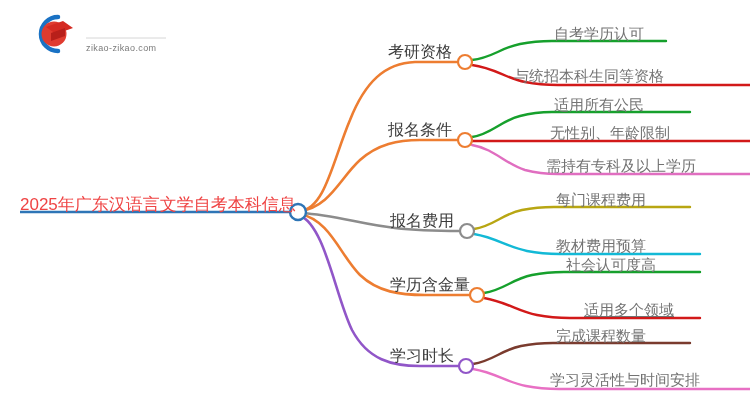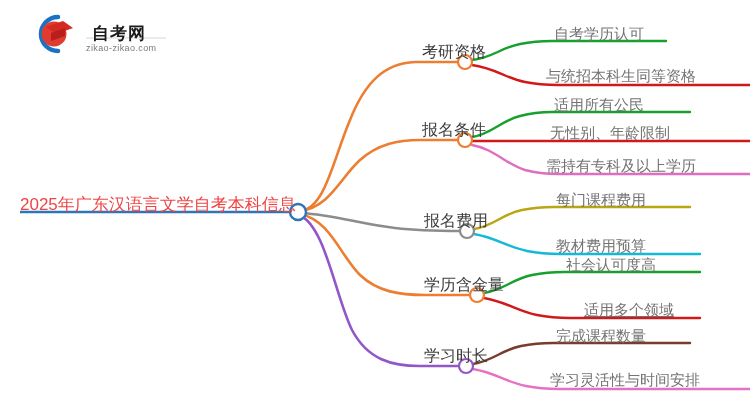--- a/index.html
+++ b/index.html
@@ -30,21 +30,20 @@
   .root-label {
     font-size: 17px;
     color: #ef4444;
     left: 20px;
     top: 196px;
     letter-spacing: 0px;
   }
   .branch-label {
     font-size: 16px;
     color: #3c3c3c;
-    margin-left: 34px;
   }
   .leaf-label {
     font-size: 15px;
     color: #737373;
   }
   
   #logo {
     position: absolute;
     left: 24px;
     top: 10px;
@@ -73,21 +72,20 @@
 <body>
 
 <div id="logo">
   <svg width="150" height="46" viewBox="0 0 150 46">
     <path d="M34 7 A17 17 0 1 0 34 41" fill="none" stroke="#1a72c4" stroke-width="4.5" stroke-linecap="round"></path>
     <circle cx="30" cy="24" r="12.5" fill="#e03b2f"></circle>
     <path d="M22 17 L39 11 L49 18 L32 24 Z" fill="#d42a22"></path>
     <path d="M27 23 L27 31 L41 26 L41 18 Z" fill="#b81f1a"></path>
     <line x1="62" y1="28" x2="142" y2="28" stroke="#d6d6d6" stroke-width="1"></line>
   </svg>
-  <div id="logo-text">自考网</div>
   <div id="logo-sub">zikao-zikao.com</div>
 </div>
 
 <svg id="canvas" viewBox="0 0 750 410">
 
   <line x1="20" y1="212" x2="292" y2="212" stroke="#2e75b6" stroke-width="2.6"></line>
 
   <path d="M300 211 C 325 209, 333 160, 350 120 C 365 82, 385 63, 415 62 L 458 62" fill="none" stroke="#ED7D31" stroke-width="2.6" stroke-linecap="round"></path>
   <path d="M300 211 C 330 207, 340 178, 360 160 C 378 144, 398 140, 420 140 L 458 140" fill="none" stroke="#ED7D31" stroke-width="2.6" stroke-linecap="round"></path>
   <path d="M301 213 C 335 215, 360 224, 395 228 C 420 231, 440 231, 460 231" fill="none" stroke="#8c8c8c" stroke-width="2.6" stroke-linecap="round"></path>
@@ -120,21 +118,21 @@
 
 <div class="lbl root-label">2025年广东汉语言文学自考本科信息</div>
 
 <div class="lbl branch-label" style="left:388px; top:44px;">考研资格</div>
 <div class="lbl branch-label" style="left:388px; top:122px;">报名条件</div>
 <div class="lbl branch-label" style="left:390px; top:213px;">报名费用</div>
 <div class="lbl branch-label" style="left:390px; top:277px;">学历含金量</div>
 <div class="lbl branch-label" style="left:390px; top:348px;font-family:Liberation Serif, serif;">学习时长</div>
 
 <div class="lbl leaf-label" style="left:554px; top:26px;">自考学历认可</div>
-<div class="lbl leaf-label" style="left:546px; top:68px;">与统招本科生同等资格</div>
+<div class="lbl leaf-label" style="left:514px; top:68px;">与统招本科生同等资格</div>
 
 <div class="lbl leaf-label" style="left:554px; top:97px;">适用所有公民</div>
 <div class="lbl leaf-label" style="left:550px; top:125px;">无性别、年龄限制</div>
 <div class="lbl leaf-label" style="left:546px; top:158px;">需持有专科及以上学历</div>
 
 <div class="lbl leaf-label" style="left:556px; top:192px;">每门课程费用</div>
 <div class="lbl leaf-label" style="left:556px; top:238px;">教材费用预算</div>
 
 <div class="lbl leaf-label" style="left:566px; top:257px;text-align:right;">社会认可度高</div>
 <div class="lbl leaf-label" style="left:584px; top:302px;text-decoration:underline;">适用多个领域</div>

